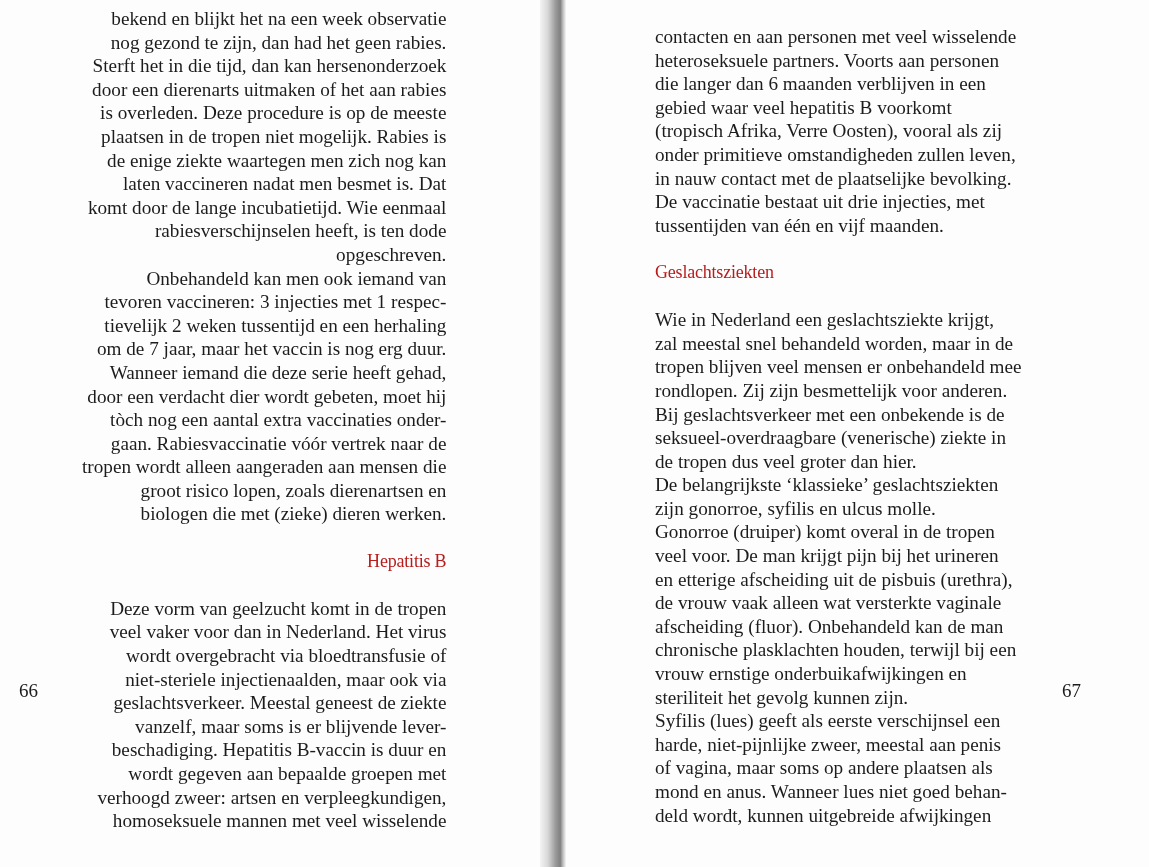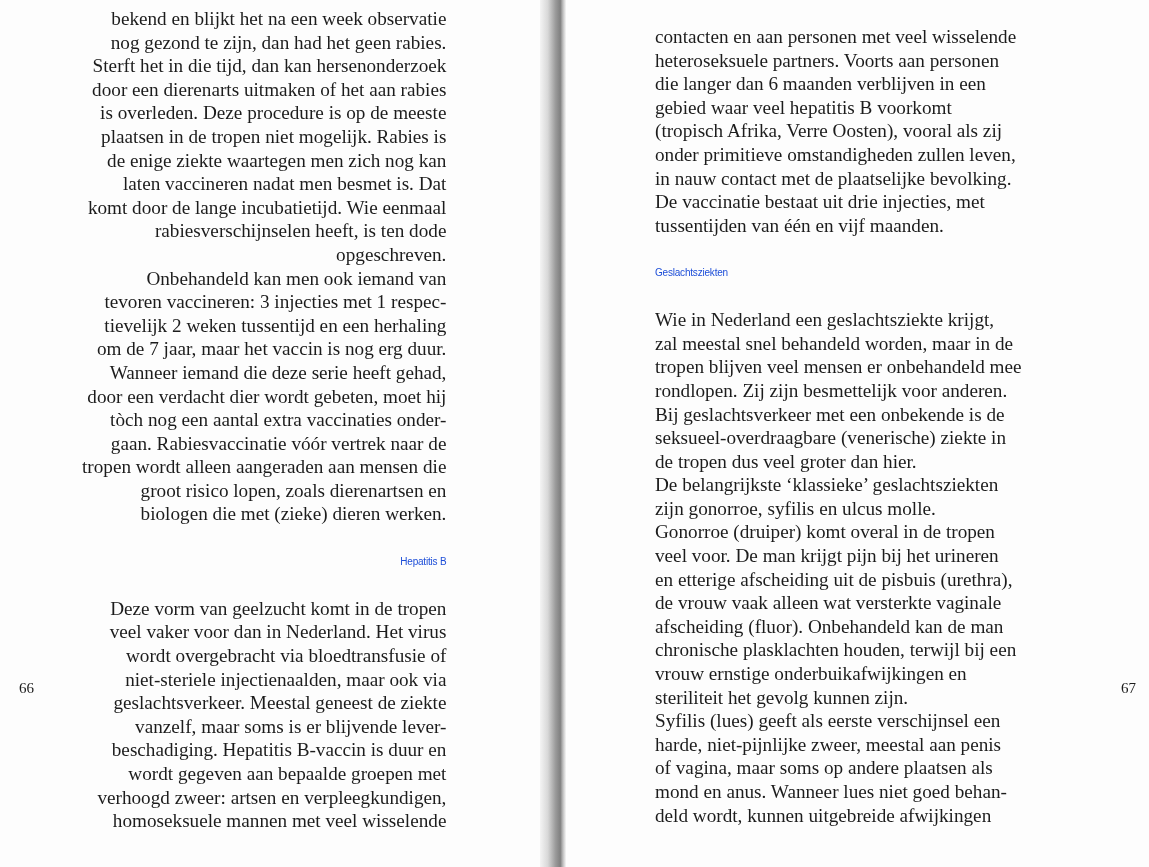--- a/index.html
+++ b/index.html
@@ -34,36 +34,36 @@
     .column {
       position: absolute;
       font-size: 19.2px;
       line-height: 23.6px;
       white-space: nowrap;
     }
     .col-left { left: 82px; top: 7px; text-align: right; }
     .col-right { left: 655px; top: 25px; }
     .line { display: block; height: 23.6px; }
     .heading {
-      font-family: Liberation Sans, sans-serif;
-      font-size: 10px;
+      font-family: Liberation Serif, serif;
+      font-size: 18px;
       line-height: 23.6px;
       display: block;
       height: 23.6px;
       letter-spacing: -0.2px;
-      color: #1d4ed8;
+      color: #b91c1c;
     }
     .gap { display: block; height: 23.6px; }
     .page-number {
       position: absolute;
-      font-size: 15px;
+      font-size: 19px;
       color: #1c1c1c;
     }
     .pn-left { left: 19px; top: 680px; }
-    .pn-right { left: 1121px; top: 680px; }
+    .pn-right { left: 1062px; top: 680px; }
   </style>
 </head>
 <body>
 
 <div class="page page-left"></div>
 <div class="gutter"></div>
 <div class="page page-right"></div>
 
 <div class="column col-left" id="col-left">
     <span class="line">bekend en blijkt het na een week observatie</span>

